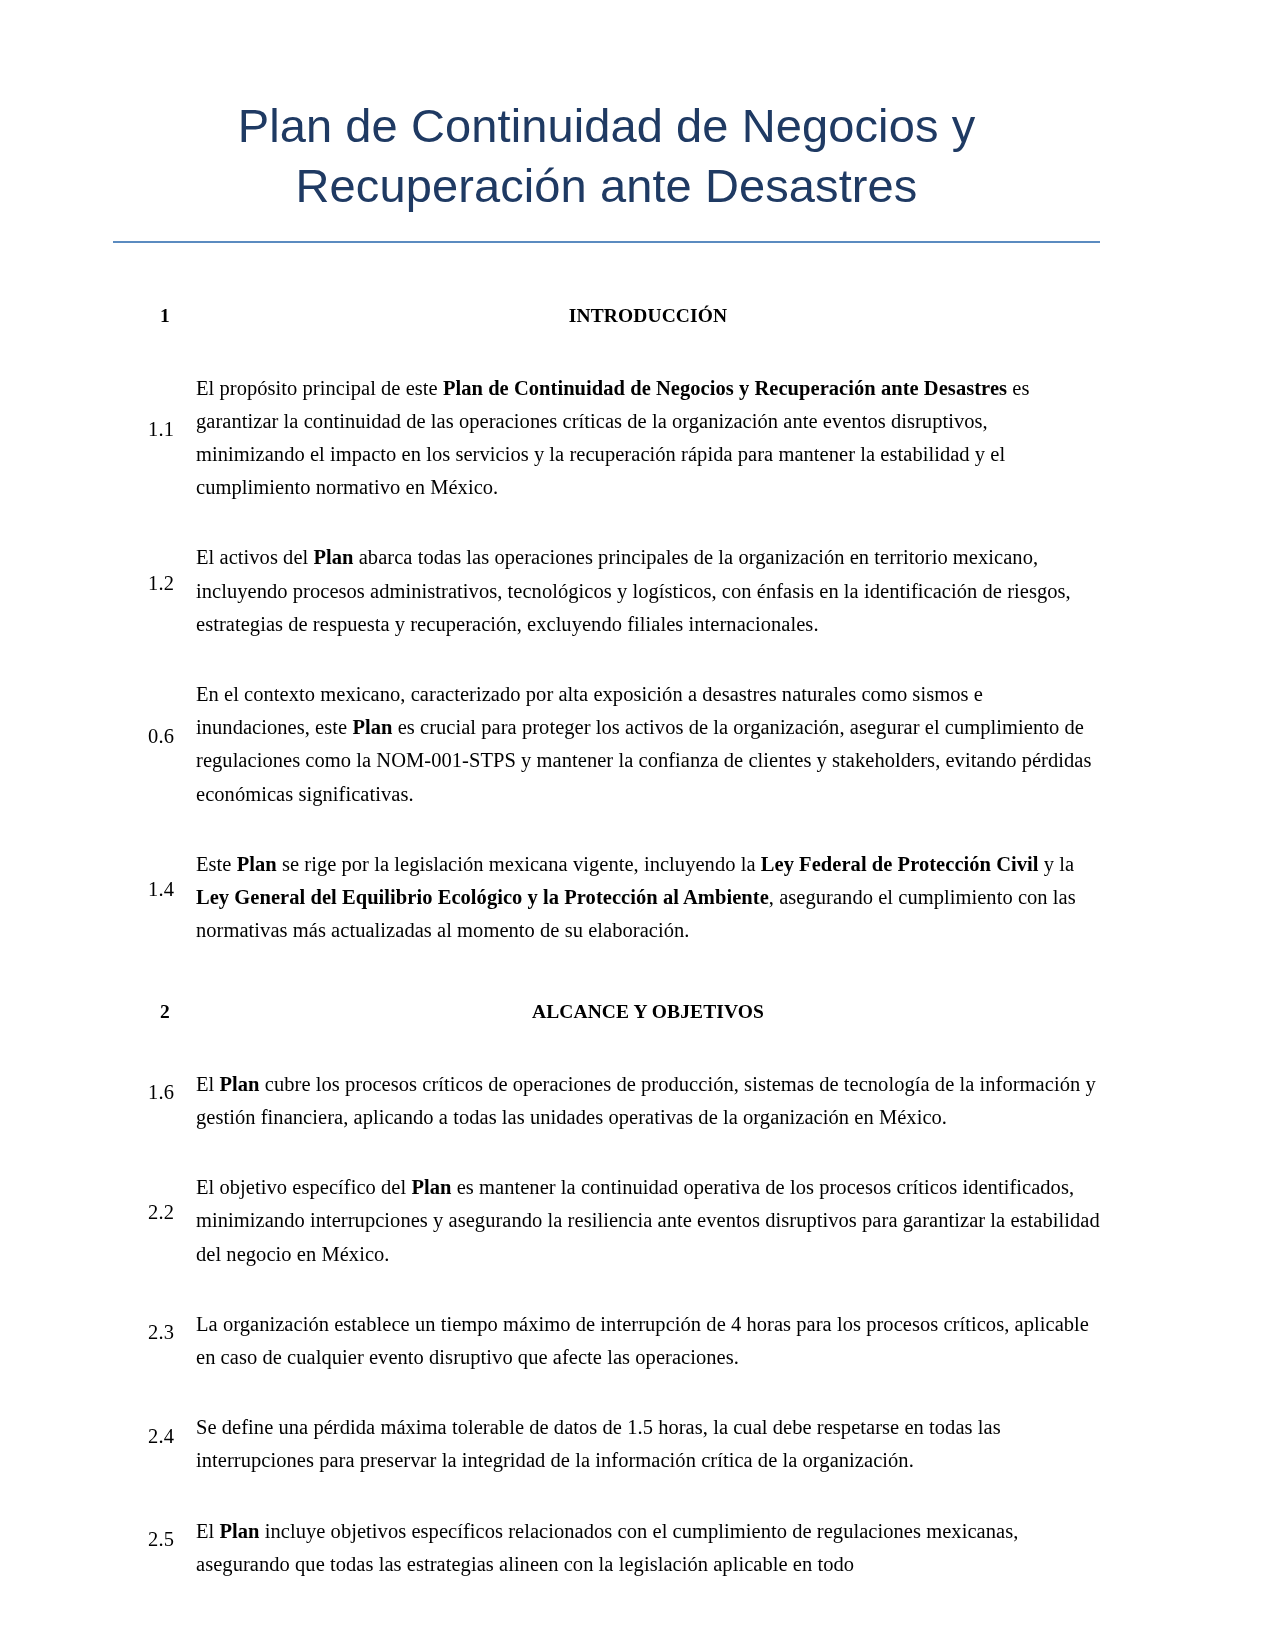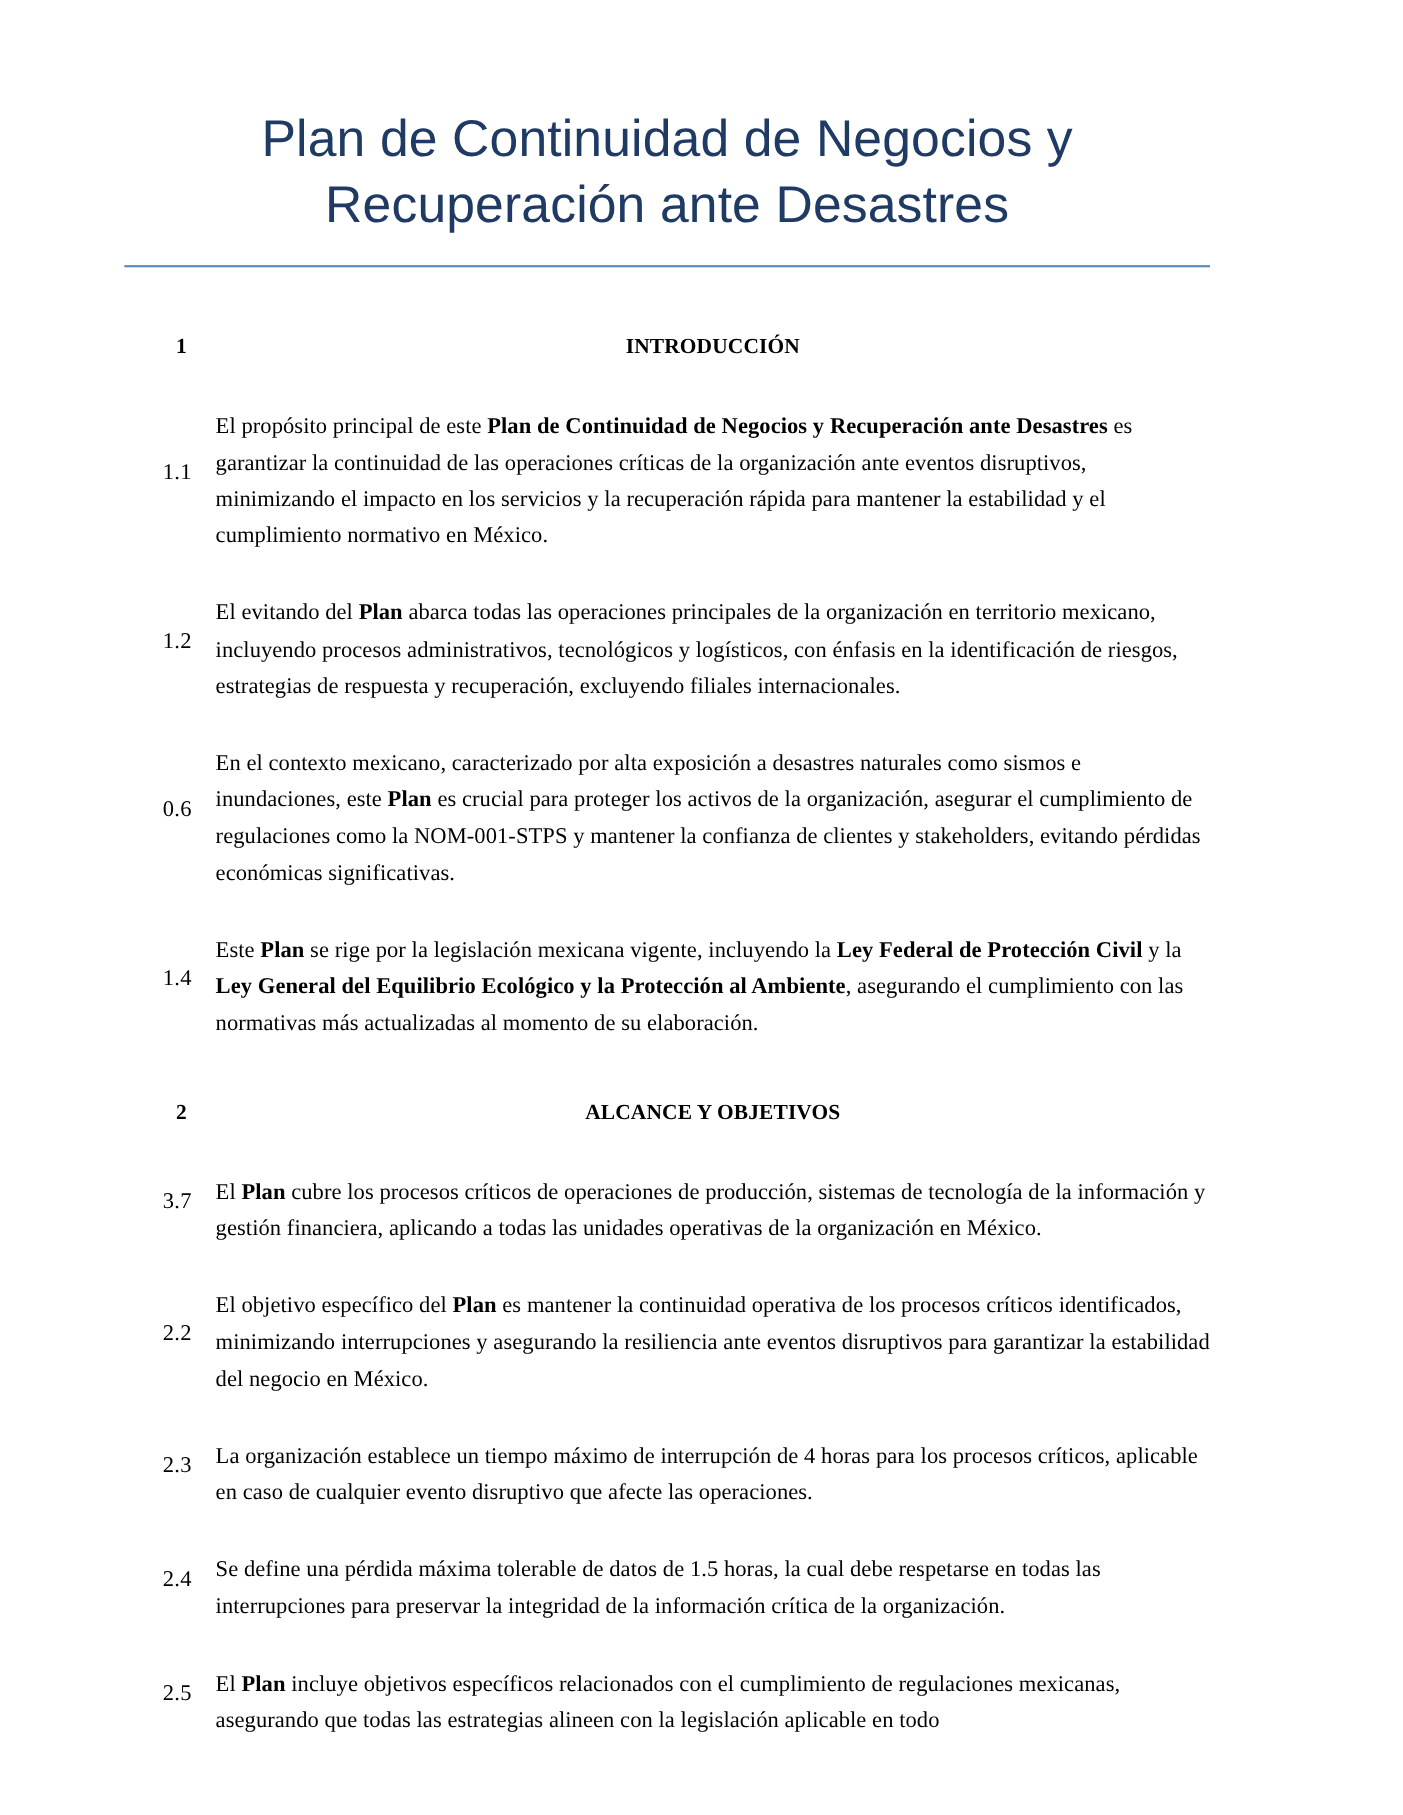--- a/index.html
+++ b/index.html
@@ -133,39 +133,39 @@
           <div class="section-heading">
             <span class="sec-num">1</span>
             <span class="sec-title">INTRODUCCIÓN</span>
           </div>
           <div class="clause">
             <span class="clause-num">1.1</span>
             <span class="clause-text"><span>El propósito principal de este </span><b>Plan de Continuidad de Negocios y Recuperación ante Desastres</b><span> es garantizar la continuidad de las operaciones críticas de la organización ante eventos disruptivos, minimizando el impacto en los servicios y la recuperación rápida para mantener la estabilidad y el cumplimiento normativo en México.</span></span>
           </div>
           <div class="clause">
             <span class="clause-num">1.2</span>
-            <span class="clause-text"><span>El evitando del </span><b>Plan</b><span> abarca todas las operaciones principales de la organización en territorio mexicano, incluyendo procesos administrativos, tecnológicos y logísticos, con énfasis en la identificación de riesgos, estrategias de respuesta y recuperación, excluyendo filiales internacionales.</span></span>
+            <span class="clause-text"><span>El activos del </span><b>Plan</b><span> abarca todas las operaciones principales de la organización en territorio mexicano, incluyendo procesos administrativos, tecnológicos y logísticos, con énfasis en la identificación de riesgos, estrategias de respuesta y recuperación, excluyendo filiales internacionales.</span></span>
           </div>
           <div class="clause">
             <span class="clause-num">0.6</span>
             <span class="clause-text"><span>En el contexto mexicano, caracterizado por alta exposición a desastres naturales como sismos e inundaciones, este </span><b>Plan</b><span> es crucial para proteger los activos de la organización, asegurar el cumplimiento de regulaciones como la NOM-001-STPS y mantener la confianza de clientes y stakeholders, evitando pérdidas económicas significativas.</span></span>
           </div>
           <div class="clause">
             <span class="clause-num">1.4</span>
             <span class="clause-text"><span>Este </span><b>Plan</b><span> se rige por la legislación mexicana vigente, incluyendo la </span><b>Ley Federal de Protección Civil</b><span> y la </span><b>Ley General del Equilibrio Ecológico y la Protección al Ambiente</b><span>, asegurando el cumplimiento con las normativas más actualizadas al momento de su elaboración.</span></span>
           </div>
         </div>
         <div class="section-gap"></div>
         <div class="section">
           <div class="section-heading">
             <span class="sec-num">2</span>
             <span class="sec-title">ALCANCE Y OBJETIVOS</span>
           </div>
           <div class="clause">
-            <span class="clause-num">3.7</span>
+            <span class="clause-num">1.6</span>
             <span class="clause-text"><span>El </span><b>Plan</b><span> cubre los procesos críticos de operaciones de producción, sistemas de tecnología de la información y gestión financiera, aplicando a todas las unidades operativas de la organización en México.</span></span>
           </div>
           <div class="clause">
             <span class="clause-num">2.2</span>
             <span class="clause-text"><span>El objetivo específico del </span><b>Plan</b><span> es mantener la continuidad operativa de los procesos críticos identificados, minimizando interrupciones y asegurando la resiliencia ante eventos disruptivos para garantizar la estabilidad del negocio en México.</span></span>
           </div>
           <div class="clause">
             <span class="clause-num">2.3</span>
             <span class="clause-text"><span>La organización establece un tiempo máximo de interrupción de 4 horas para los procesos críticos, aplicable en caso de cualquier evento disruptivo que afecte las operaciones.</span></span>
           </div>

